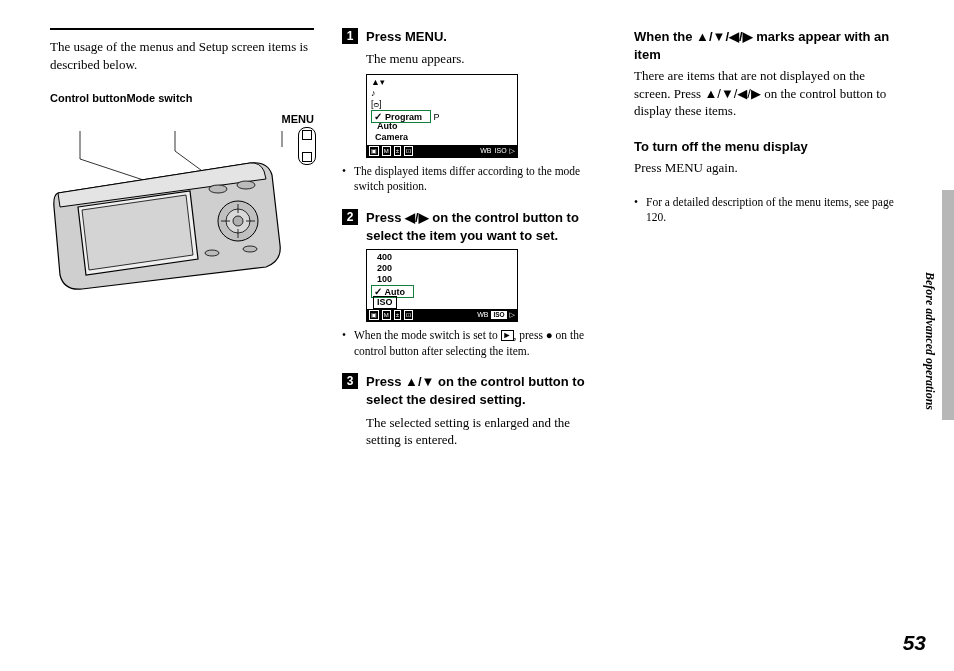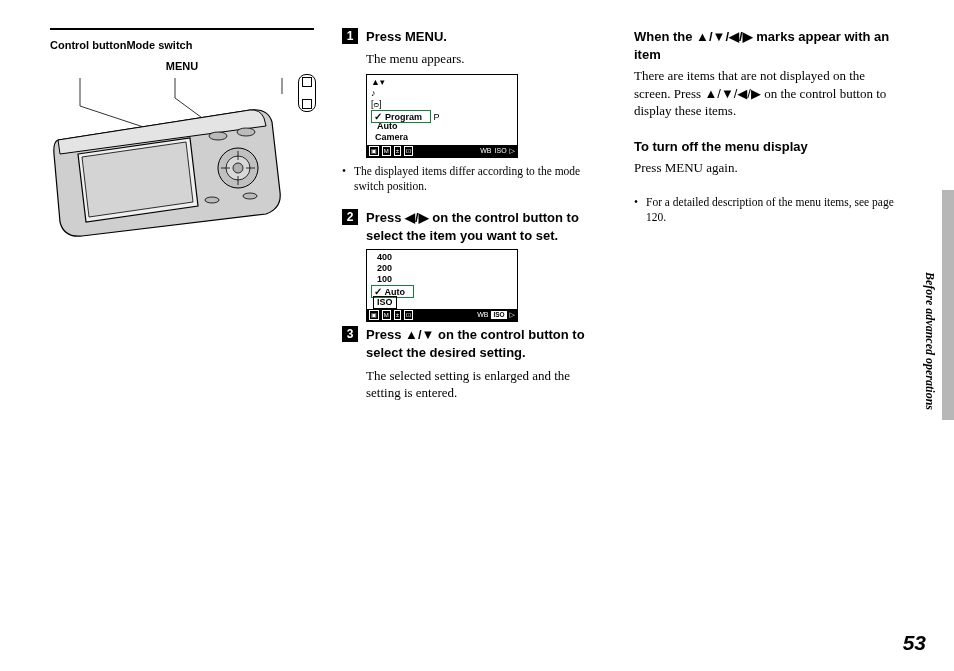--- a/index.html
+++ b/index.html
@@ -50,21 +50,21 @@
     font-weight: 700;
     font-size: 11px;
   }
   .cam-figure {
     margin-top: 6px;
   }
   .cam-labels {
     display: flex;
   }
   .cam-menu-label {
-    text-align: center;
+    text-align: right;
     margin-top: 4px;
   }
   .cam-art {
     position: relative;
     height: 175px;
     margin-top: 2px;
   }
   .mode-switch {
     position: absolute;
     right: -2px;
@@ -256,20 +256,21 @@
 
 <div class="page">
   <div class="gray-bar-right"></div>
   <div class="side-text">Before advanced operations</div>
   <div class="page-num">53</div>
 
   <div class="columns">
 
     <div class="col">
       <div class="hdr-rule"></div>
+      <div class="body">The usage of the menus and Setup screen items is described below.</div>
 
       <div class="cam-figure">
         <div class="cam-labels">
           <span class="label-sm">Control button</span>
           <span class="label-sm">Mode switch</span>
         </div>
         <div class="cam-menu-label">
           <span class="label-sm">MENU</span>
         </div>
         <div class="cam-art">
@@ -371,20 +372,27 @@
           <span class="bar-icon">M</span>
           <span class="bar-icon">±</span>
           <span class="bar-icon">⊡</span>
           <span class="bar-spacer"></span>
           <span>WB</span>
           <span class="bar-iso-invert">ISO</span>
           <span class="tri-r">▷</span>
         </div>
       </div>
 
+      <ul class="note-list">
+        <li>
+          <span>
+            <span>When the mode switch is set to </span><span class="play-box">►</span><span>, press ● on the control button after selecting the item.</span>
+          </span>
+        </li>
+      </ul>
 
       <div class="step">
         <span class="step-num">3</span>
         <span class="step-head">
           <span>Press </span><span class="arrows">▲/▼</span><span> on the control button to select the desired setting.</span>
         </span>
       </div>
       <div class="step-body">The selected setting is enlarged and the setting is entered.</div>
     </div>
 

